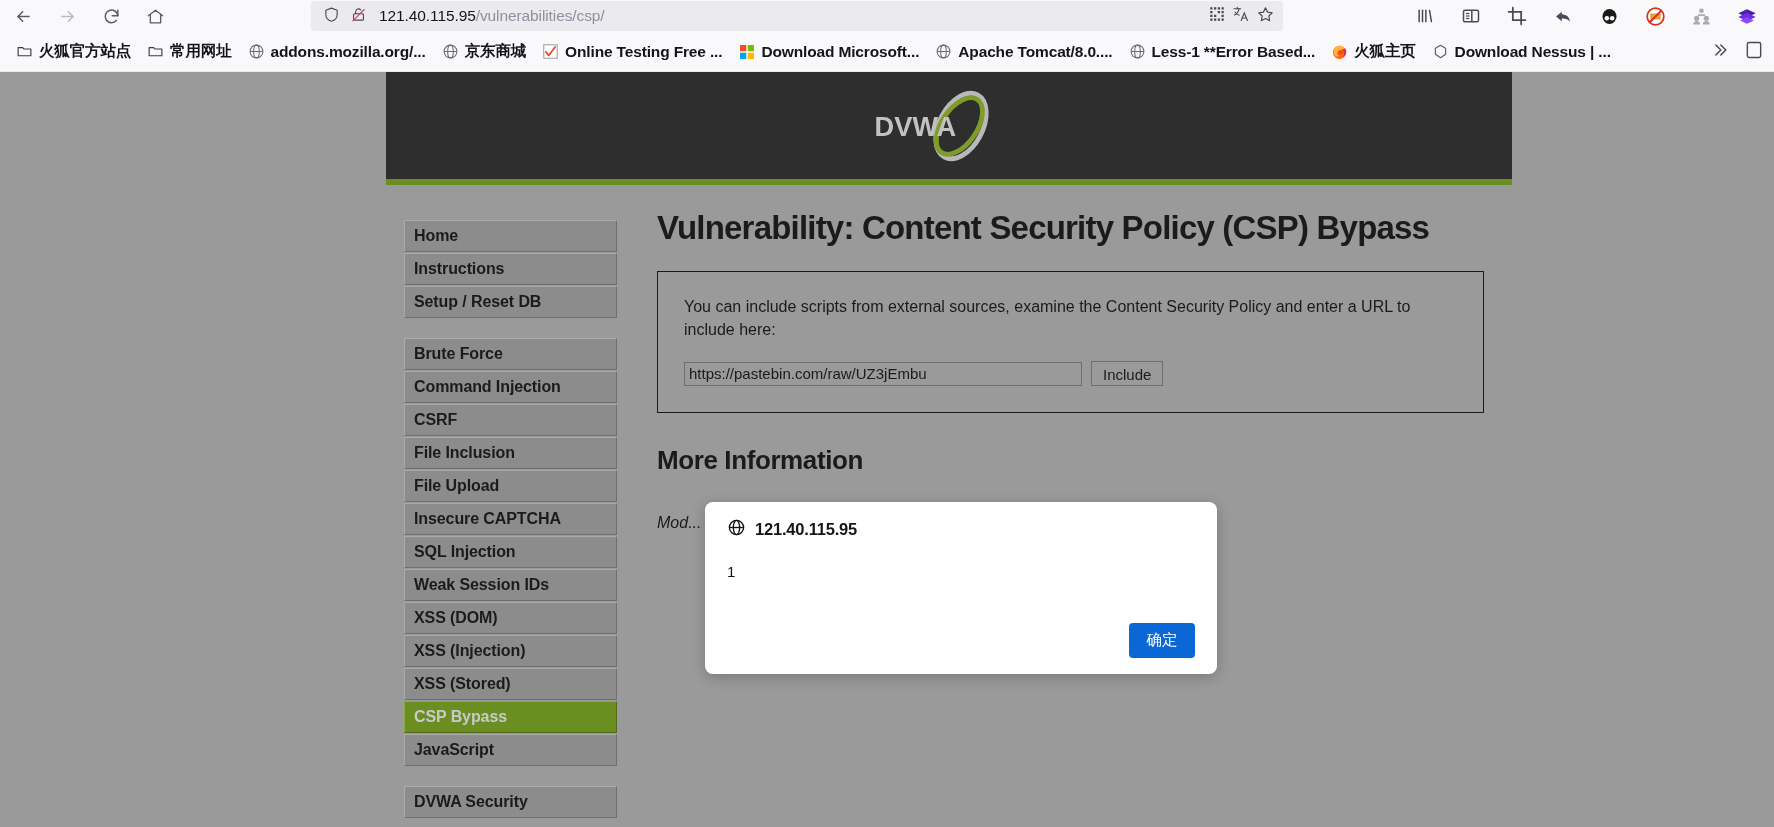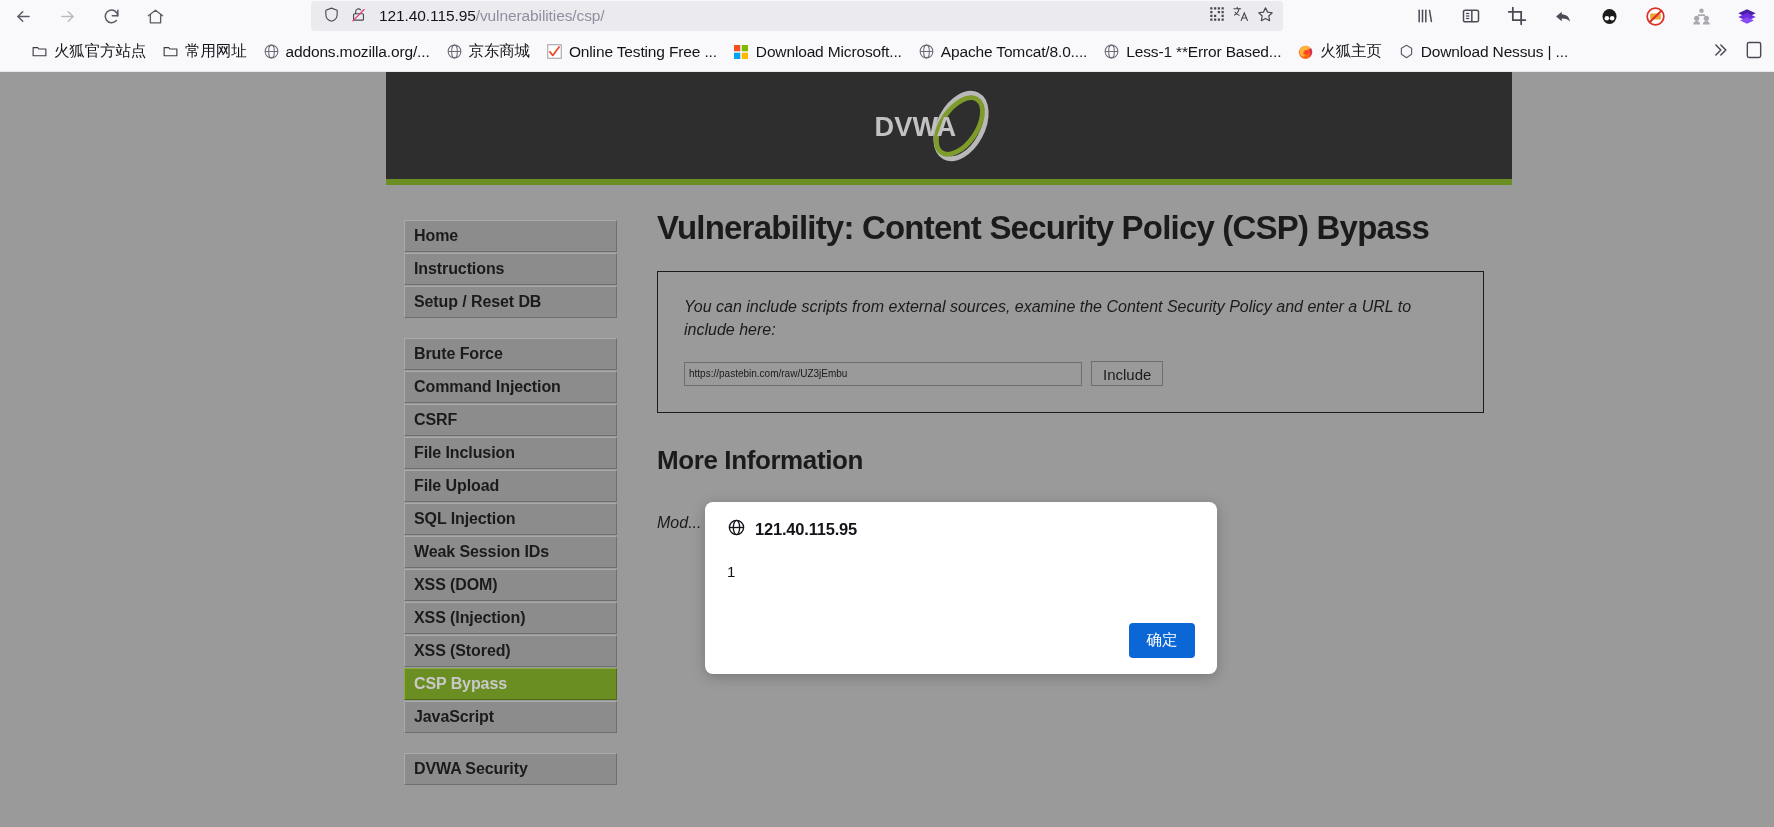--- a/index.html
+++ b/index.html
@@ -62,23 +62,24 @@
     display: flex; align-items: center; gap: 12px;
     padding-right: 6px;
   }
 
   
   #bookmarks-bar {
     position: absolute; top: 32px; left: 0;
     width: 1774px; height: 40px;
     background: #f9f9fb;
     display: flex; align-items: center;
-    padding-left: 23px;
+    padding-left: 8px;
     overflow: hidden;
     border-bottom: 1px solid #e8e8ed;
+    font-weight: bold;
   }
   .bookmark {
     display: flex; align-items: center;
     gap: 6px;
     padding: 3px 8px;
     border-radius: 4px;
     white-space: nowrap;
     flex: 0 0 auto;
   }
   .bm-label {
@@ -189,31 +190,30 @@
     border: 1px solid #1b1b1b;
     padding: 24px 26px 26px 26px;
     margin-bottom: 32px;
   }
   #vuln-desc {
     font-size: 16px;
     color: #1b1b1b;
     line-height: 1.42;
     max-width: 760px;
     margin-bottom: 20px;
-    font-style: italic;
   }
   #include-form {
     display: flex; align-items: center; gap: 9px;
   }
   #include-input {
     width: 398px;
     height: 24px;
     background: #9a9a9a;
     border: 1px solid #6e6e6e;
-    font-size: 10px;
+    font-size: 15px;
     color: #1b1b1b;
     padding: 4px 4px;
     font-family: "Liberation Sans", sans-serif;
   }
   #include-button {
     height: 25px;
     background: #9a9a9a;
     border: 1px solid #6e6e6e;
     font-size: 15px;
     color: #1b1b1b;
@@ -566,20 +566,21 @@
             <div class="nav-item">Home</div>
             <div class="nav-item">Instructions</div>
             <div class="nav-item">Setup / Reset DB</div>
           </div>
           <div class="nav-group">
             <div class="nav-item">Brute Force</div>
             <div class="nav-item">Command Injection</div>
             <div class="nav-item">CSRF</div>
             <div class="nav-item">File Inclusion</div>
             <div class="nav-item">File Upload</div>
+            <div class="nav-item">Insecure CAPTCHA</div>
             <div class="nav-item">SQL Injection</div>
             <div class="nav-item">Weak Session IDs</div>
             <div class="nav-item">XSS (DOM)</div>
             <div class="nav-item">XSS (Injection)</div>
             <div class="nav-item">XSS (Stored)</div>
             <div class="nav-item active">CSP Bypass</div>
             <div class="nav-item">JavaScript</div>
           </div>
           <div class="nav-group">
             <div class="nav-item">DVWA Security</div>

